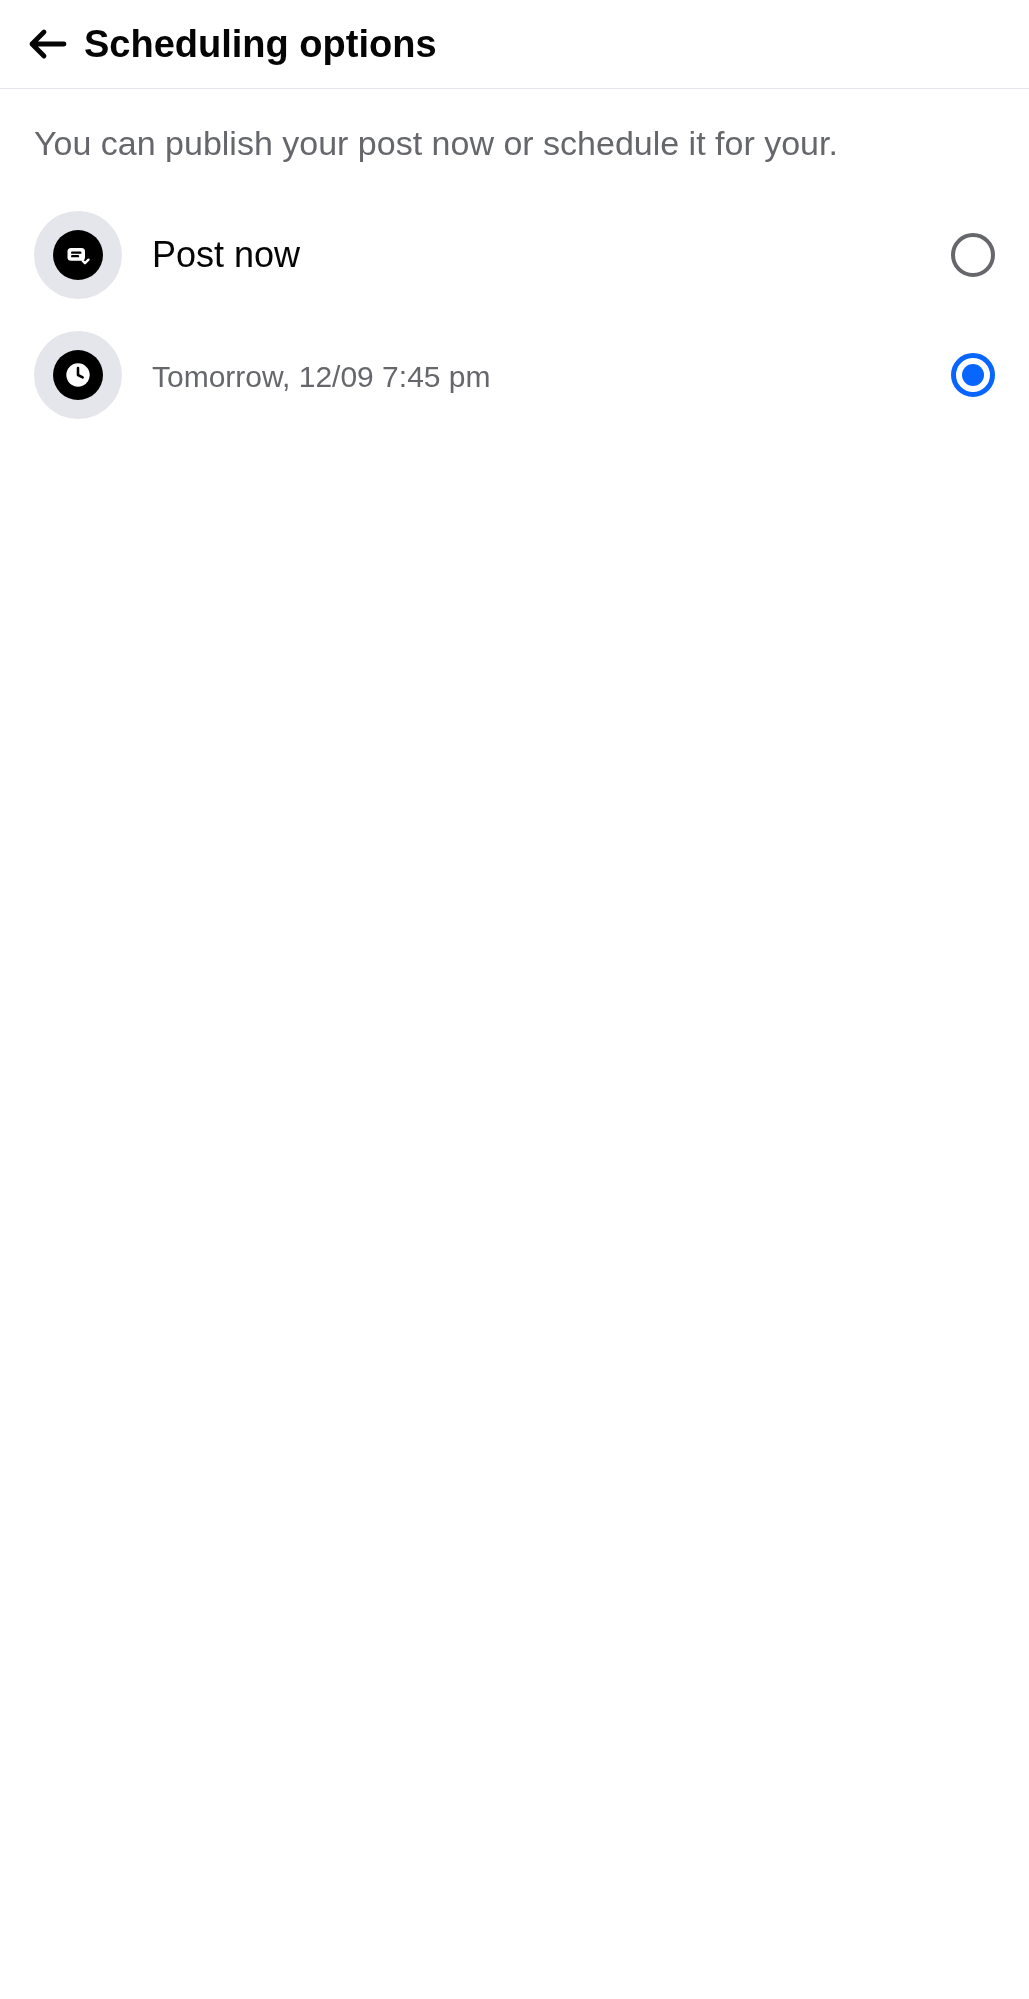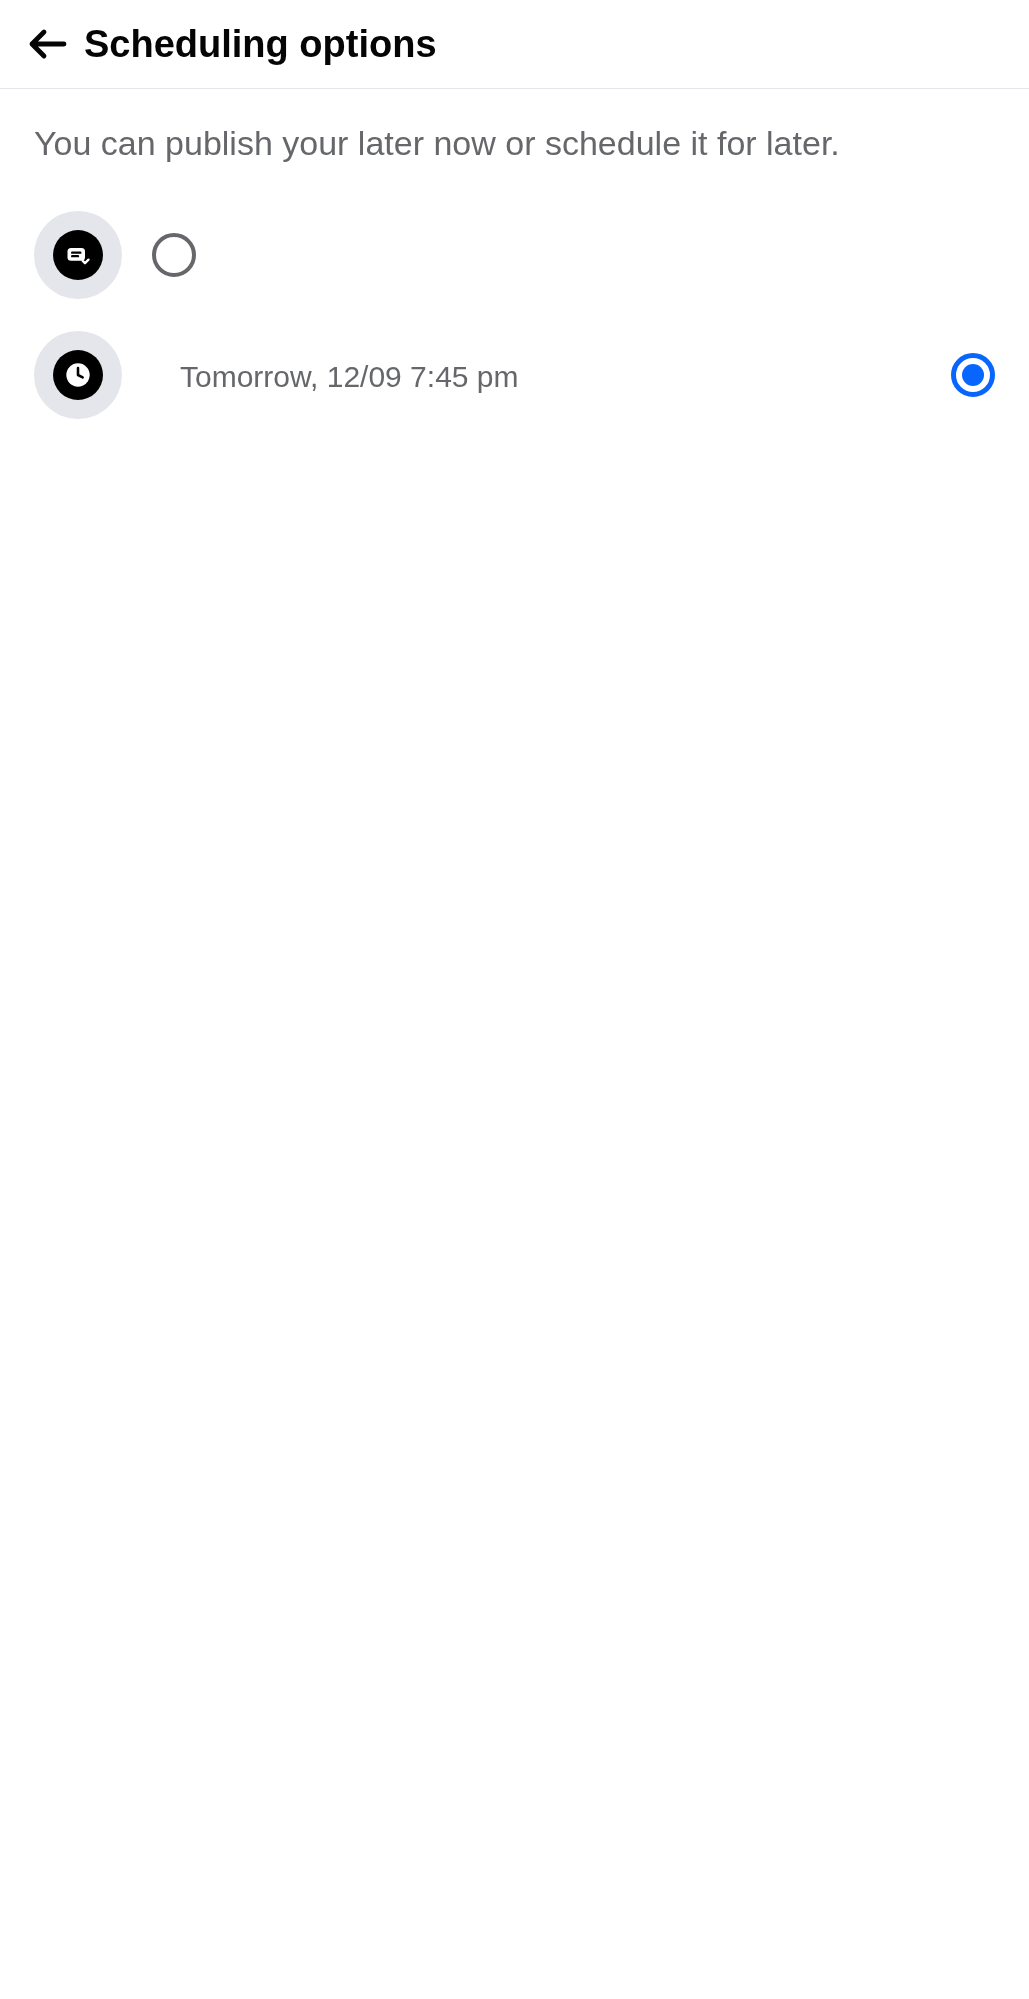--- a/index.html
+++ b/index.html
@@ -75,21 +75,20 @@
     }
     .option-title {
       font-size: 36px;
       font-weight: 500;
       color: #050505;
     }
     .option-subtitle {
       font-size: 30px;
       color: #65676b;
       margin-top: 4px;
-      margin-left: 28px;
     }
     .radio {
       width: 44px;
       height: 44px;
       border-radius: 50%;
       flex-shrink: 0;
     }
     .radio-unselected {
       border: 4px solid #65676b;
       background: #ffffff;
@@ -115,31 +114,34 @@
 <div class="header">
   <button class="back-btn">
     <svg width="48" height="48" viewBox="0 0 24 24" fill="none">
       <path d="M20 12H4M4 12L10 6M4 12L10 18" stroke="#050505" stroke-width="2.4" stroke-linecap="round" stroke-linejoin="round"></path>
     </svg>
   </button>
   <h1 class="header-title">Scheduling options</h1>
 </div>
 
 <div class="content">
-  <p class="description">You can publish your later now or schedule it for later.</p>
+  <p class="description">You can publish your post now or schedule it for your.</p>
 
   <div class="option">
     <div class="option-icon-wrap">
       <div class="option-icon-inner">
         <svg width="28" height="28" viewBox="0 0 24 24" fill="none">
           <rect x="3" y="6" width="15" height="11" rx="3" fill="#ffffff"></rect>
           <path d="M7 10h7M7 13h5" stroke="#000000" stroke-width="2" stroke-linecap="round"></path>
           <path d="M16 17l2 2 3-3" stroke="#ffffff" stroke-width="2" stroke-linecap="round" stroke-linejoin="round" fill="none"></path>
         </svg>
       </div>
+    </div>
+    <div class="option-text">
+      <div class="option-title">Post now</div>
     </div>
     <div class="radio radio-unselected"></div>
   </div>
 
   <div class="option">
     <div class="option-icon-wrap">
       <div class="option-icon-inner">
         <svg width="28" height="28" viewBox="0 0 24 24" fill="none">
           <circle cx="12" cy="12" r="10" fill="#ffffff"></circle>
           <path d="M12 6v6l4 2" stroke="#000000" stroke-width="2.2" stroke-linecap="round" stroke-linejoin="round"></path>

